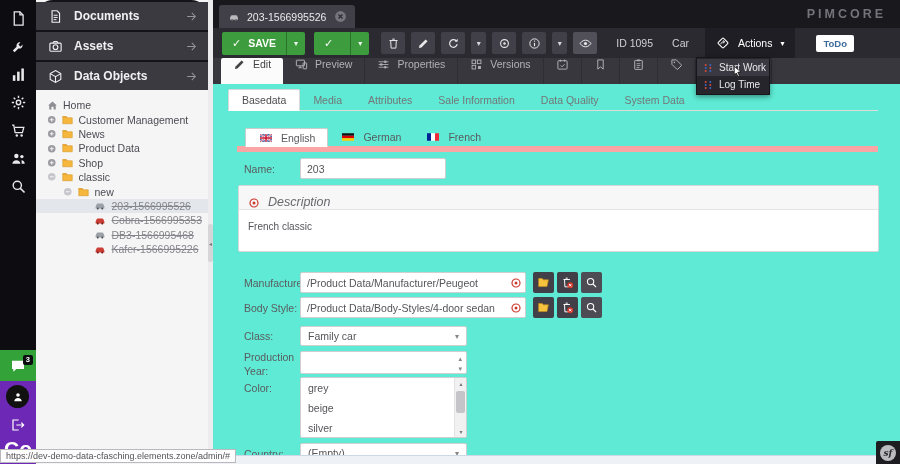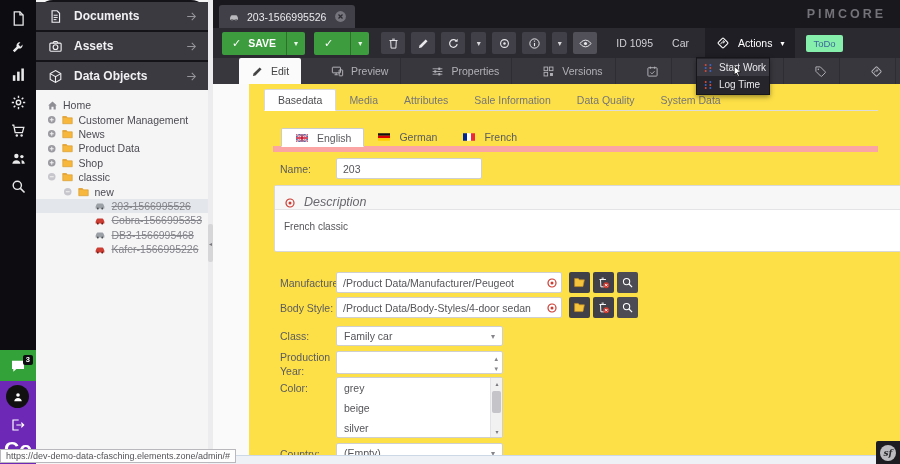--- a/index.html
+++ b/index.html
@@ -62,36 +62,36 @@
   .btn-green .c { background:#3d9c3d; border-left:1px solid rgba(0,0,0,.28); width:19px; display:flex; align-items:center; justify-content:center; color:#eaf5ea; font-size:8px; }
   .tool-btn { width:24px; height:22px; background:#413f47; border-radius:2px; margin-left:6px; display:flex; align-items:center; justify-content:center; color:#e9e9ec; cursor:pointer; }
   .tool-btn .ic { width:13px; height:13px; }
   .tool-btn.caret { width:15px; font-size:8px; color:#d6d6da; }
   .tool-btn.lighter { background:#514f58; }
   .tool-txt { color:#cfcfd4; font-size:10.5px; margin-left:19px; }
   .actions-btn { height:30px; background:#1f1e24; display:flex; align-items:center; padding:0 11px; margin-left:16px; cursor:pointer; }
   .actions-btn .ic { width:14px; height:14px; color:#fff; }
   .actions-btn .t { color:#fff; font-size:10.5px; margin:0 8px; }
   .actions-btn .cv { color:#fff; font-size:8px; }
-  .todo-badge { background:#86efac; color:#3c6a9a; font-size:9.5px; font-weight:normal; border-radius:2px; padding:3px 7px; margin-left:11px; cursor:pointer; }
+  .todo-badge { background:#ffffff; color:#3c6a9a; font-size:9.5px; font-weight:bold; border-radius:2px; padding:3px 7px; margin-left:21px; cursor:pointer; }
 
   .actions-menu { position:absolute; left:483px; top:57px; width:74px; background:#26252c; border:1px solid #17161b; box-shadow:0 2px 5px rgba(0,0,0,.4); z-index:20; padding:1px 0; }
   .menu-item { height:17px; display:flex; align-items:center; padding:0 6px; color:#e9e9ec; font-size:10px; cursor:pointer; white-space:nowrap; }
   .menu-item.hover { background:#3a3942; }
   .menu-item .ic { width:10px; height:10px; margin-right:6px; }
   .cursor-pointer { position:absolute; left:518px; top:64px; width:13px; height:15px; z-index:30; pointer-events:none; }
 
   .viewtabs { position:absolute; left:0; top:58px; right:0; height:26px; background:#38373d; display:flex; align-items:stretch; padding-left:8px; }
-  .vtab { display:flex; align-items:center; padding:0 12px; color:#b2b1b8; font-size:10.5px; border-right:1px solid #2e2d33; cursor:pointer;margin-left:18px; }
+  .vtab { display:flex; padding:0 12px; color:#b2b1b8; font-size:10.5px; border-right:1px solid #2e2d33; cursor:pointer; }
   .vtab .ic { width:13px; height:13px; margin-right:7px; }
   .vtab.icon-only .ic { margin-right:0; }
   .vtab.active { background:#fbfbfb; color:#444; border-right:none; border-radius:2px 2px 0 0; }
 
   
-  .content { position:absolute; left:0; top:84px; right:0; bottom:0; background:#fde047;margin-left:36px; }
+  .content { position:absolute; left:0; top:84px; right:0; bottom:0; background:#5eead4; }
   .content-tabs { position:absolute; left:15px; top:5px; right:22px; height:22px; display:flex; align-items:stretch; border-bottom:1px solid #dcdcdc; }
   .ctab { display:flex; align-items:center; padding:0 13px; font-size:10.5px; color:#757578; cursor:pointer; }
   .ctab.active { background:#fff; border:1px solid #d8d8d8; border-bottom:1px solid #fff; border-radius:2px 2px 0 0; color:#4c4c4f; margin-bottom:-1px; }
   .lang-tabs { position:absolute; left:24px; top:44px; right:22px; height:24px; display:flex; align-items:stretch; border-bottom:6px solid #fca5a5; padding-left:8px; }
   .ltab { display:flex; align-items:center; padding:0 12px; font-size:10.5px; color:#5a5a5e; cursor:pointer; }
   .ltab .ic { width:16px; height:12px; margin-right:7px; }
   .ltab.active { background:#fff; border:1px solid #ccc; border-bottom:1px solid #fff; border-radius:2px 2px 0 0; margin-bottom:-1px; }
 
   .flabel { position:absolute; font-size:10.5px; color:#5b5b5f; }
   .finput { position:absolute; height:21px; border:1px solid #cfcfcf; border-radius:2px; background:#fff; font-size:10.5px; color:#55555a; padding:0 6px; font-family:inherit; }

